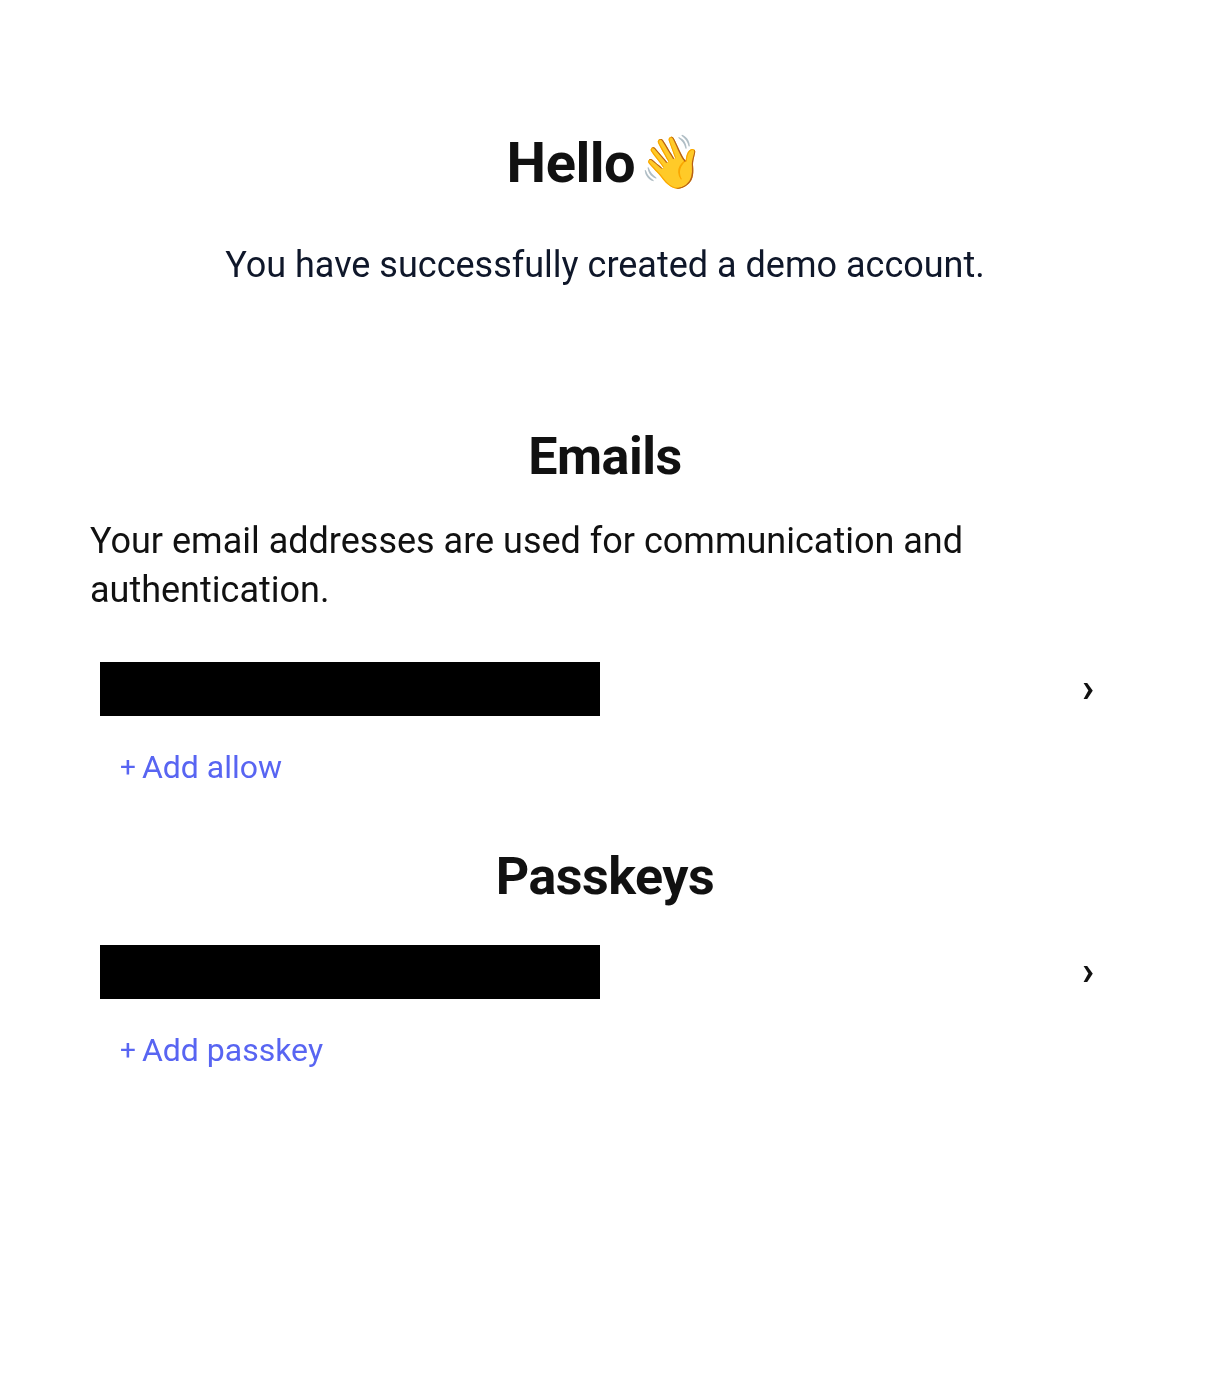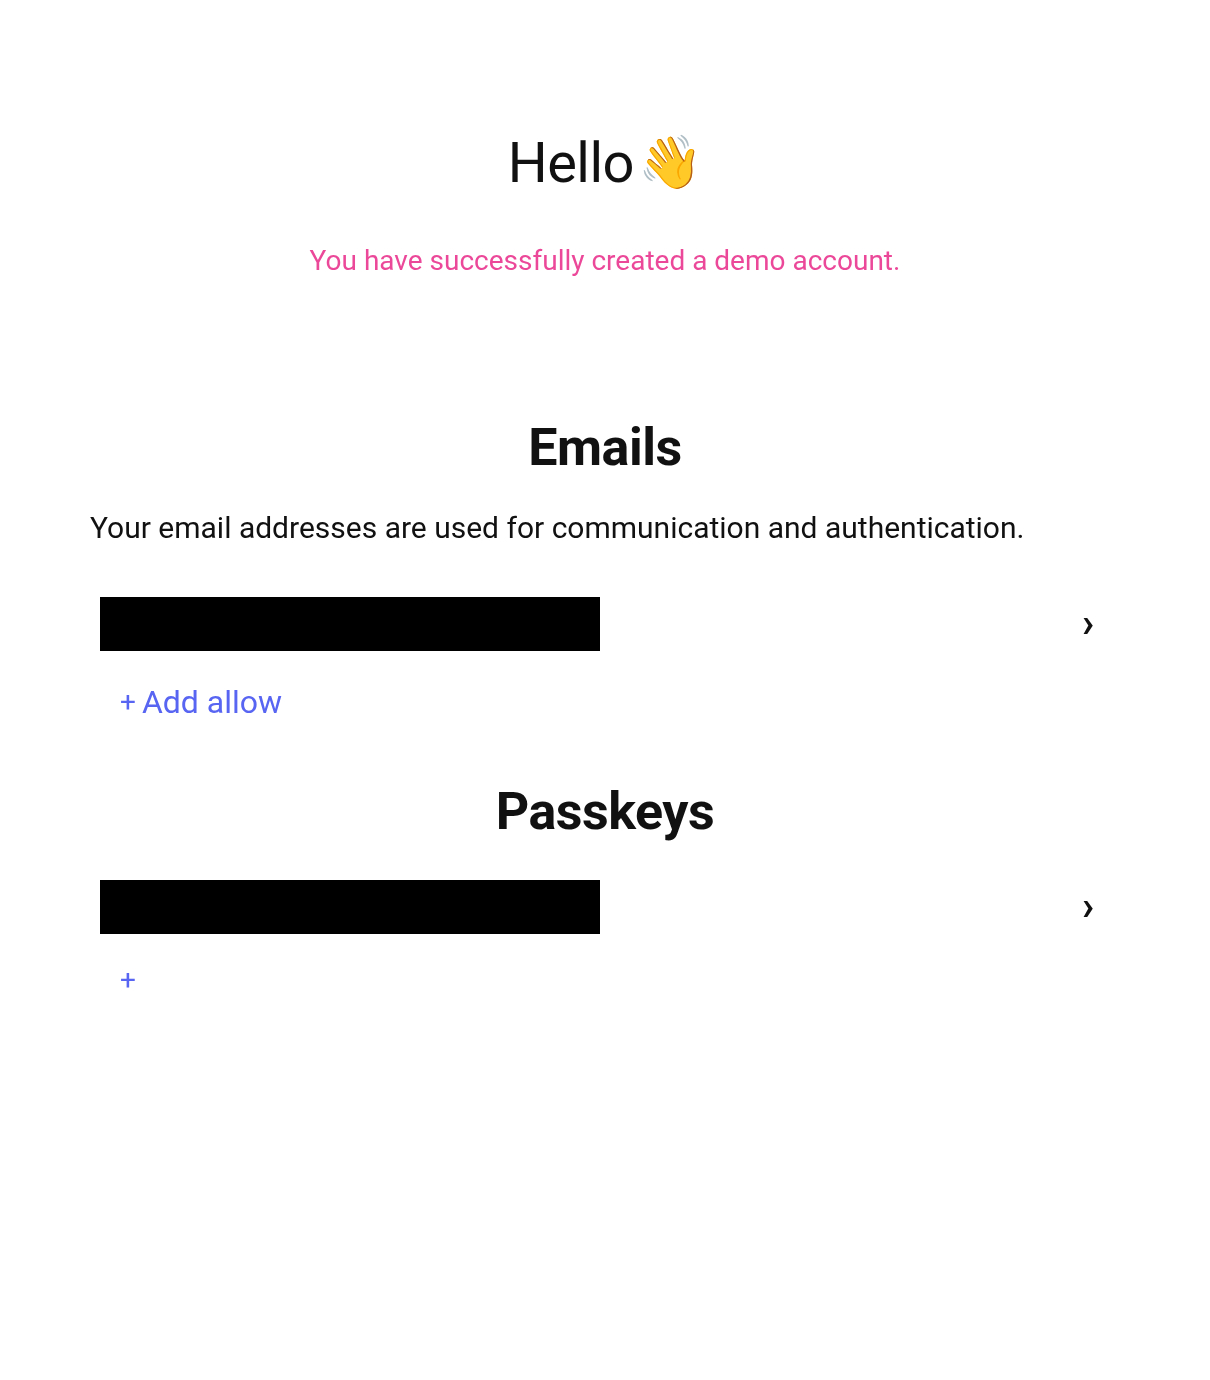--- a/index.html
+++ b/index.html
@@ -17,48 +17,48 @@
     }
     .container {
       padding: 130px 90px 0 90px;
     }
     .hero {
       text-align: center;
       margin-bottom: 140px;
     }
     .hero-title {
       font-size: 56px;
-      font-weight: 400;
+      font-weight: 700;
       letter-spacing: -0.5px;
       display: inline-flex;
       align-items: center;
       gap: 4px;
     }
     .wave-emoji {
       font-size: 52px;
       line-height: 1;
     }
     .hero-subtitle {
-      font-size: 28px;
-      color: #ec4899;
+      font-size: 36px;
+      color: #0f172a;
       margin-top: 48px;
       font-weight: 400;
     }
     .section {
       margin-bottom: 60px;
     }
     .section-title {
       font-size: 52px;
       font-weight: 700;
       letter-spacing: -0.5px;
       margin-bottom: 30px;
       text-align: center;
     }
     .section-desc {
-      font-size: 30px;
+      font-size: 36px;
       line-height: 1.35;
       color: #111;
       margin-bottom: 40px;
       font-weight: 400;
     }
     .row {
       display: flex;
       align-items: center;
       justify-content: space-between;
       padding: 0 10px 0 10px;
@@ -127,16 +127,17 @@
   <div class="section">
     <h2 class="section-title">Passkeys</h2>
 
     <div class="row">
       <div class="redacted"></div>
       <span class="chevron">›</span>
     </div>
 
     <a class="add-link">
       <span class="plus-icon">+</span>
+      <span>Add passkey</span>
     </a>
   </div>
 
 </div>
 
 </body></html>

